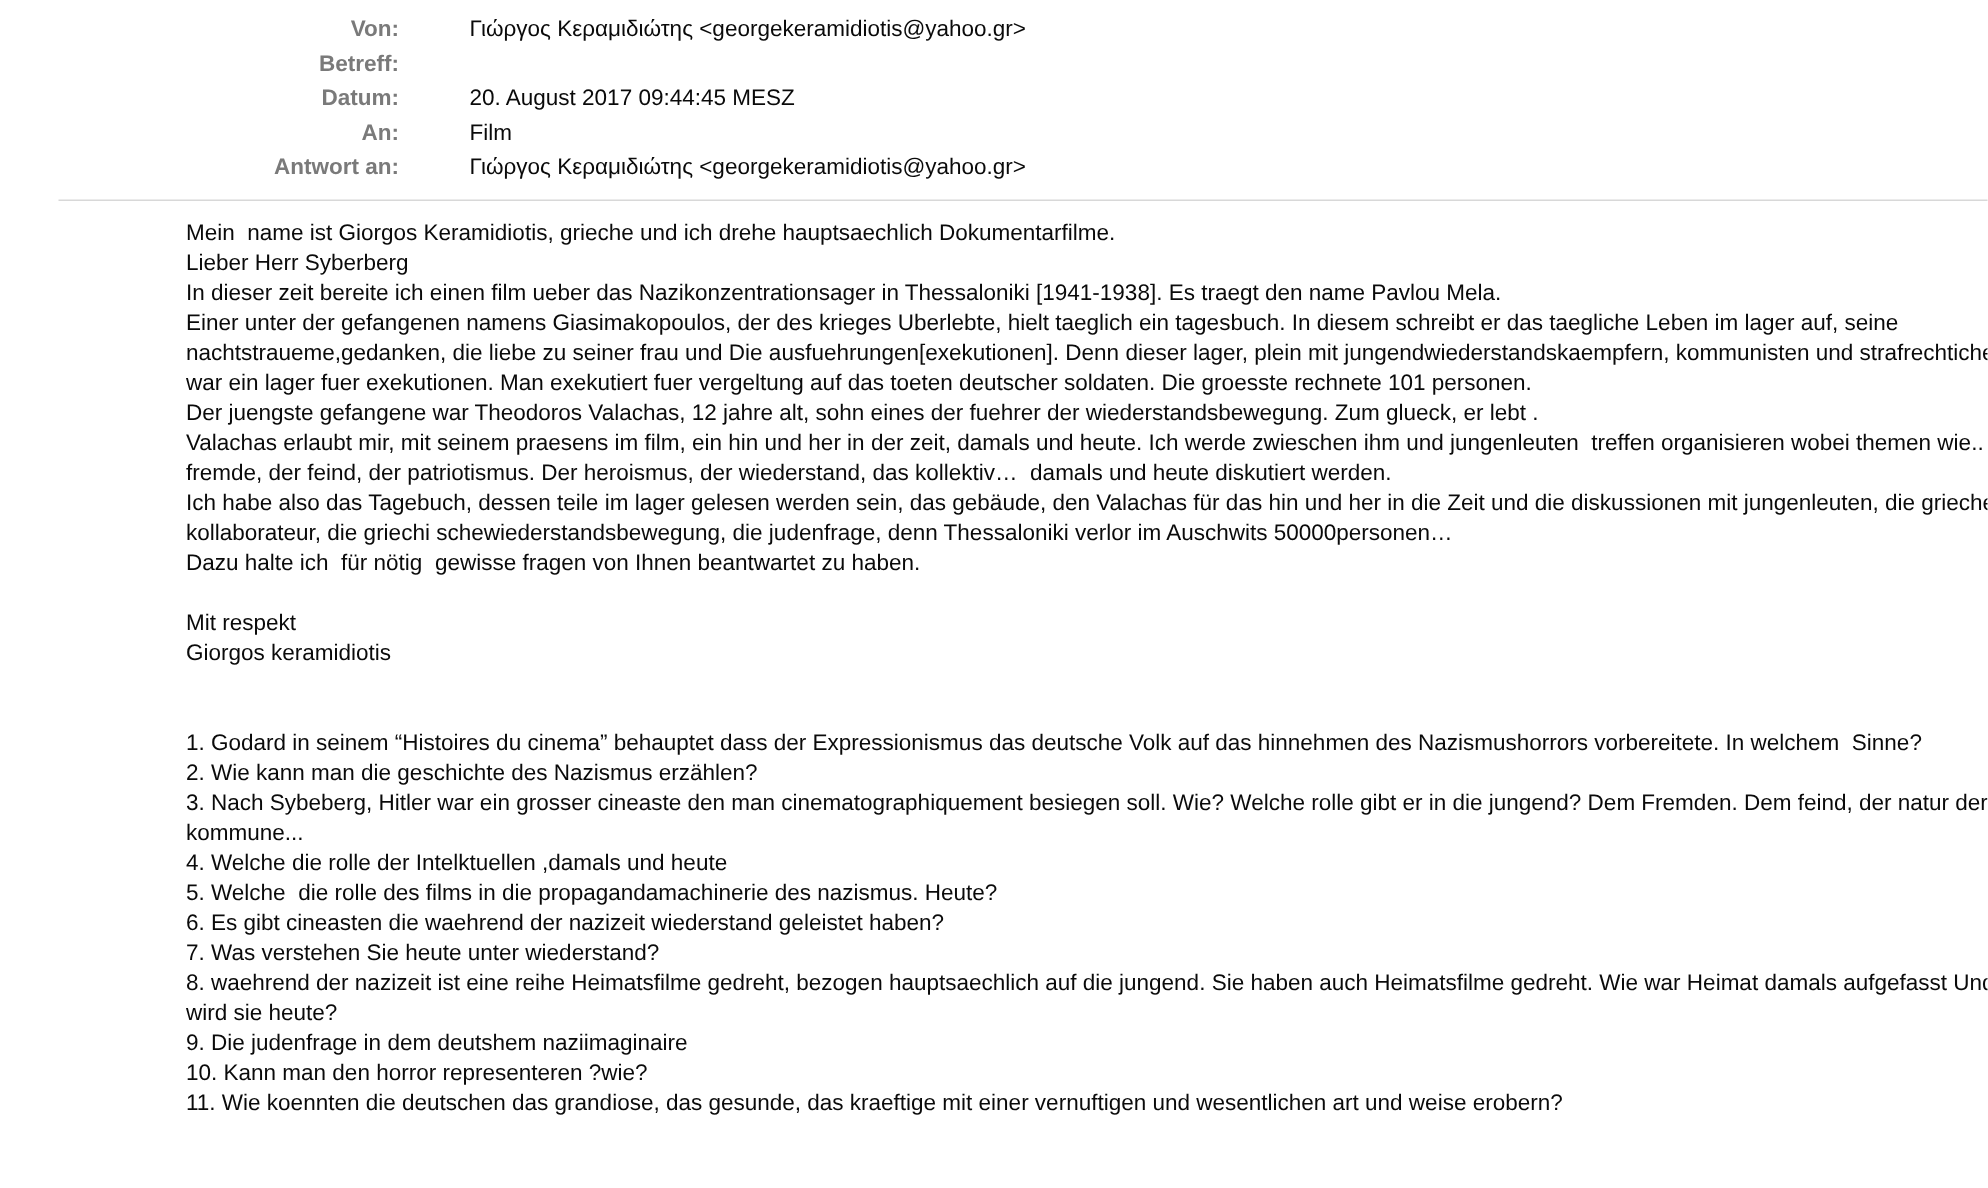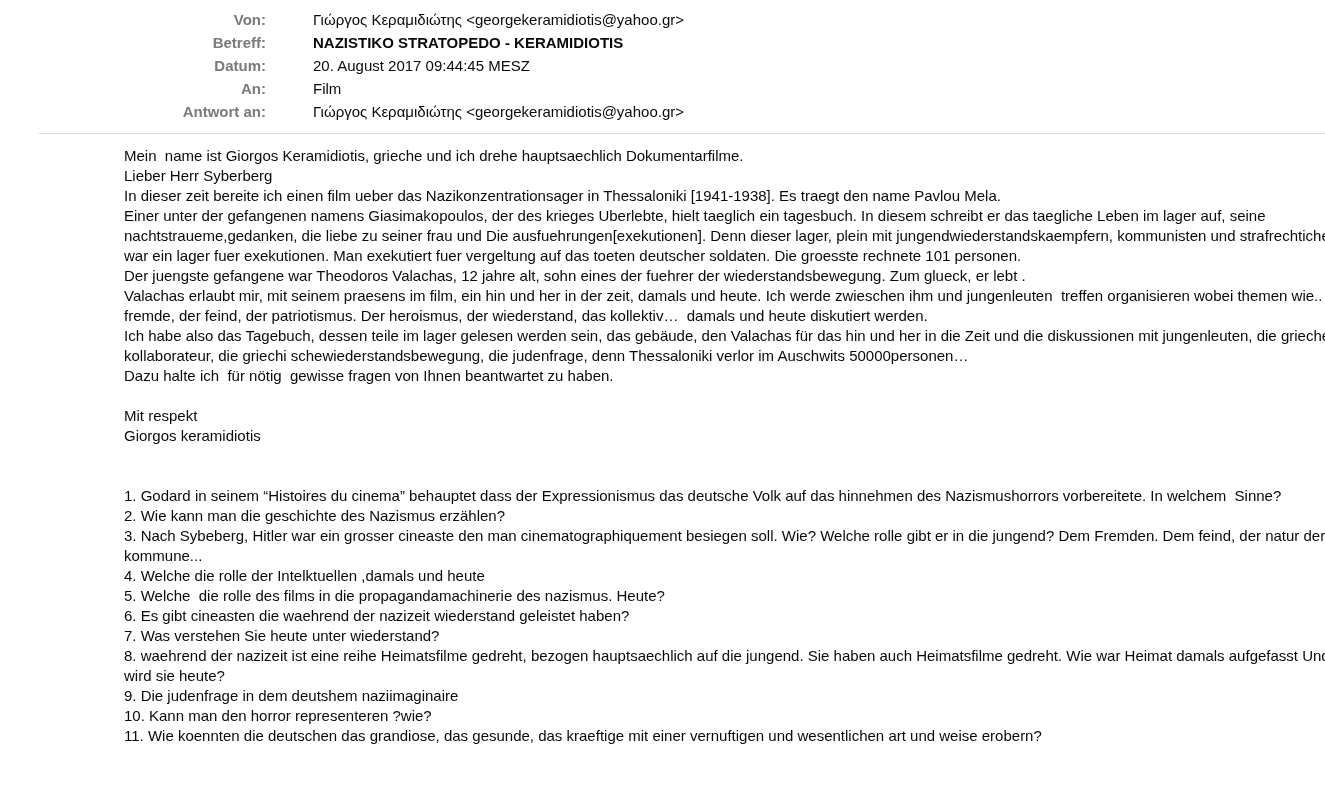--- a/index.html
+++ b/index.html
@@ -63,21 +63,20 @@
 
 <div class="email">
 
   <div class="email-header">
     <div class="hrow">
       <span class="hlabel">Von:</span>
       <span class="hvalue">Γιώργος Κεραμιδιώτης &lt;georgekeramidiotis@yahoo.gr&gt;</span>
     </div>
     <div class="hrow">
       <span class="hlabel">Betreff:</span>
-      <span class="hvalue subject">NAZISTIKO STRATOPEDO - KERAMIDIOTIS</span>
     </div>
     <div class="hrow">
       <span class="hlabel">Datum:</span>
       <span class="hvalue">20. August 2017 09:44:45 MESZ</span>
     </div>
     <div class="hrow">
       <span class="hlabel">An:</span>
       <span class="hvalue">Film</span>
     </div>
     <div class="hrow">

